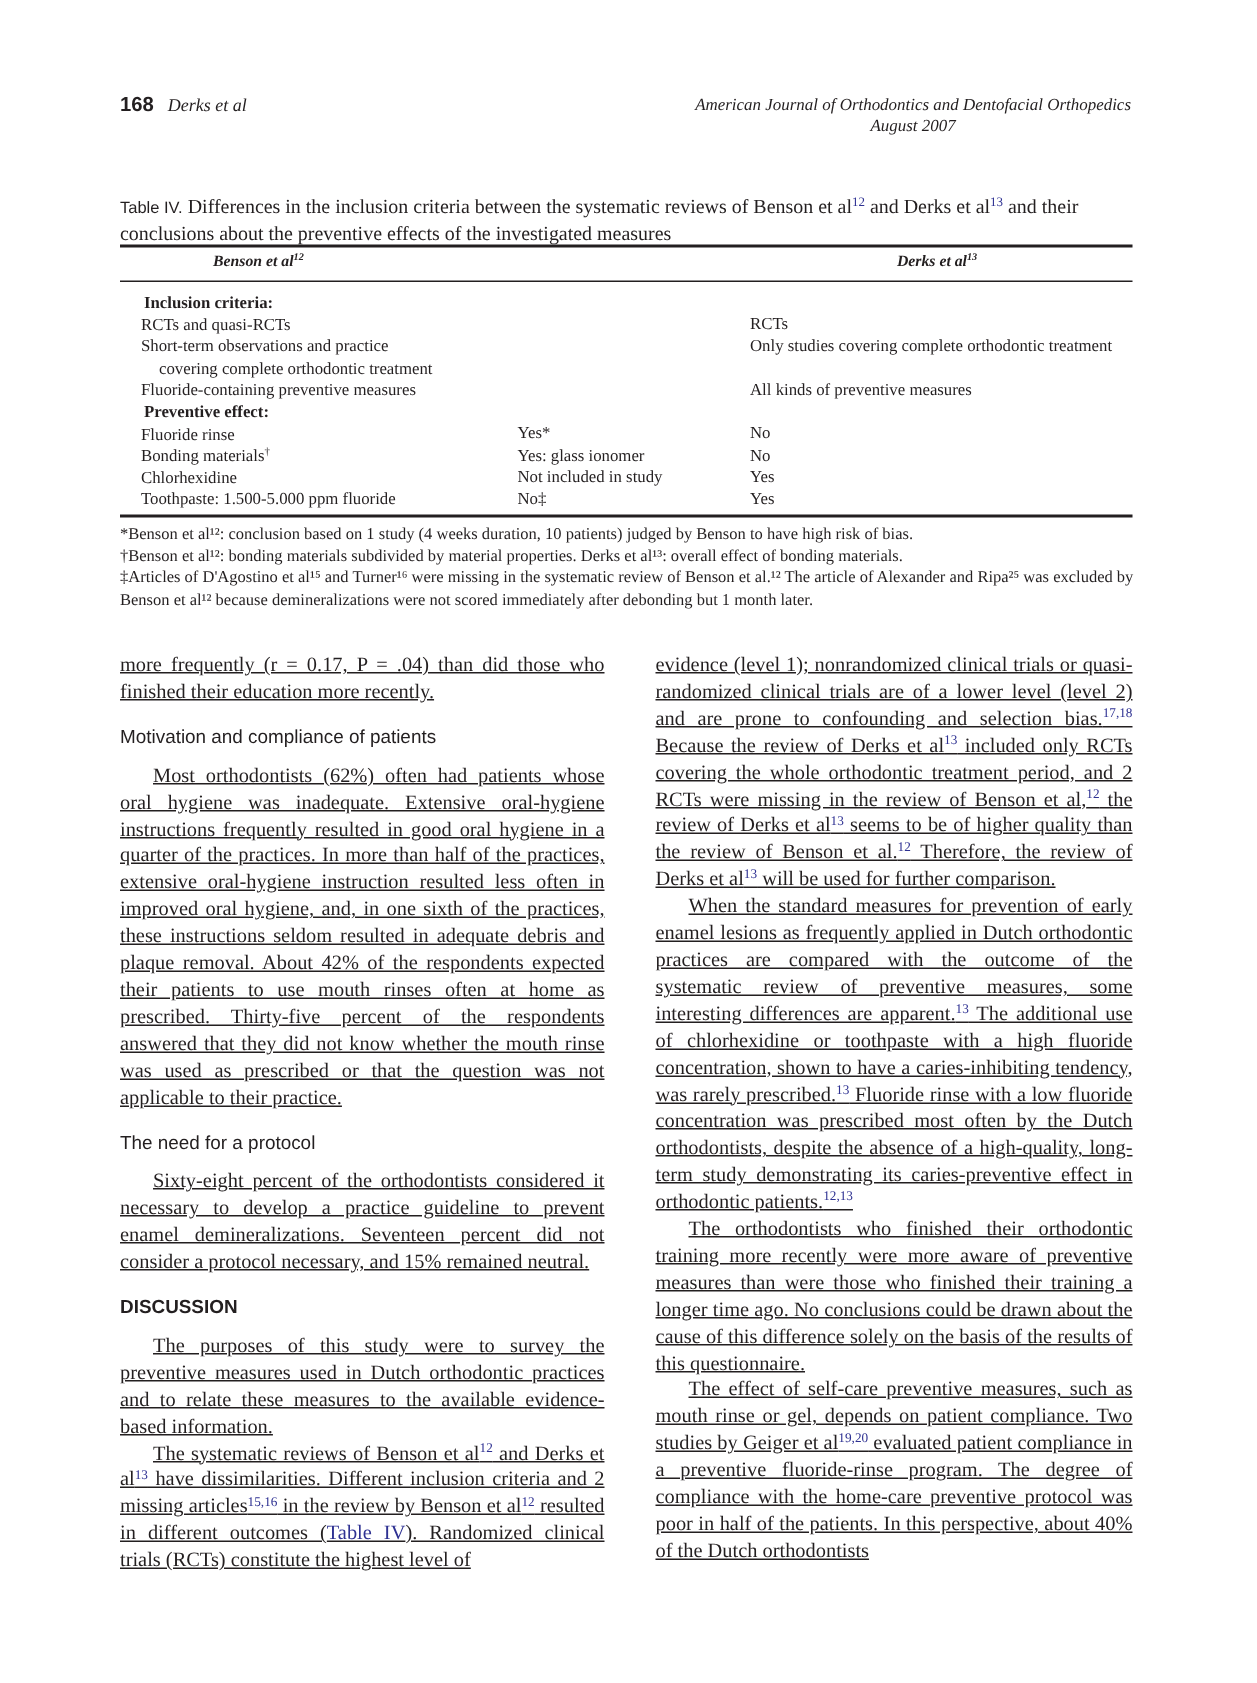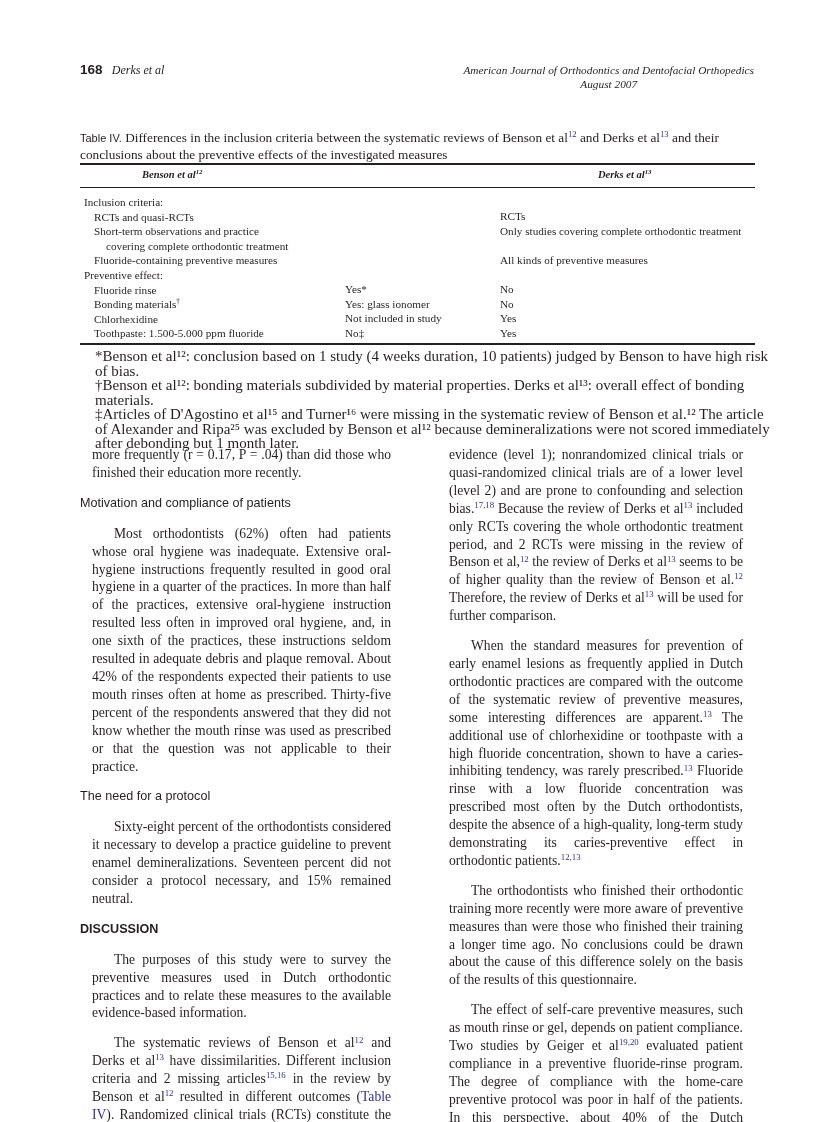--- a/index.html
+++ b/index.html
@@ -10,24 +10,24 @@
   .hdr-left .au { font-style:italic; font-size:12px; }
   .hdr-right { right:84px; top:63px; text-align:center; font-style:italic; font-size:11.3px; line-height:14px; }
   .caption { left:80px; top:130px; width:680px; font-size:13.3px; line-height:16.5px; }
   .caption .tl { font-family:"Liberation Sans", sans-serif; font-size:11px; }
   sup { font-size:0.65em; line-height:0; position:relative; vertical-align:baseline; top:-0.55em; }
   .blue { color:#2e3192; }
   .rule { left:80px; width:675px; background:#231f20; }
   .th { top:169px; font-style:italic; font-weight:bold; font-size:10.5px; }
   .tbl { font-size:11.2px; line-height:14.6px; }
   .tbl div { white-space:nowrap; }
-  .b { font-weight:normal; }
-  .fn { left:80px; top:349px; width:680px; font-size:15px; line-height:14.5px;margin-left:15px; }
+  .b { font-weight:bold;margin-left:12px; }
+  .fn { left:80px; top:349px; width:680px; font-size:11px; line-height:14.5px; }
   .col { font-size:13.6px; line-height:17.9px; text-align:justify; }
-  .col p { margin:12px; }
+  .col p { margin:0;text-decoration:underline; }
   .ind { text-indent:22px; }
   .sh { font-family:"Liberation Sans", sans-serif; font-size:12.6px; margin:13px 0 7px 0; }
   .shc { font-family:"Liberation Sans", sans-serif; font-weight:bold; font-size:12.6px; margin:13px 0 7px 0; }
 </style>
 </head>
 <body>
 
 <div class="abs hdr-left">
   <span class="pn">168</span>
   <span class="au">Derks et al</span>

